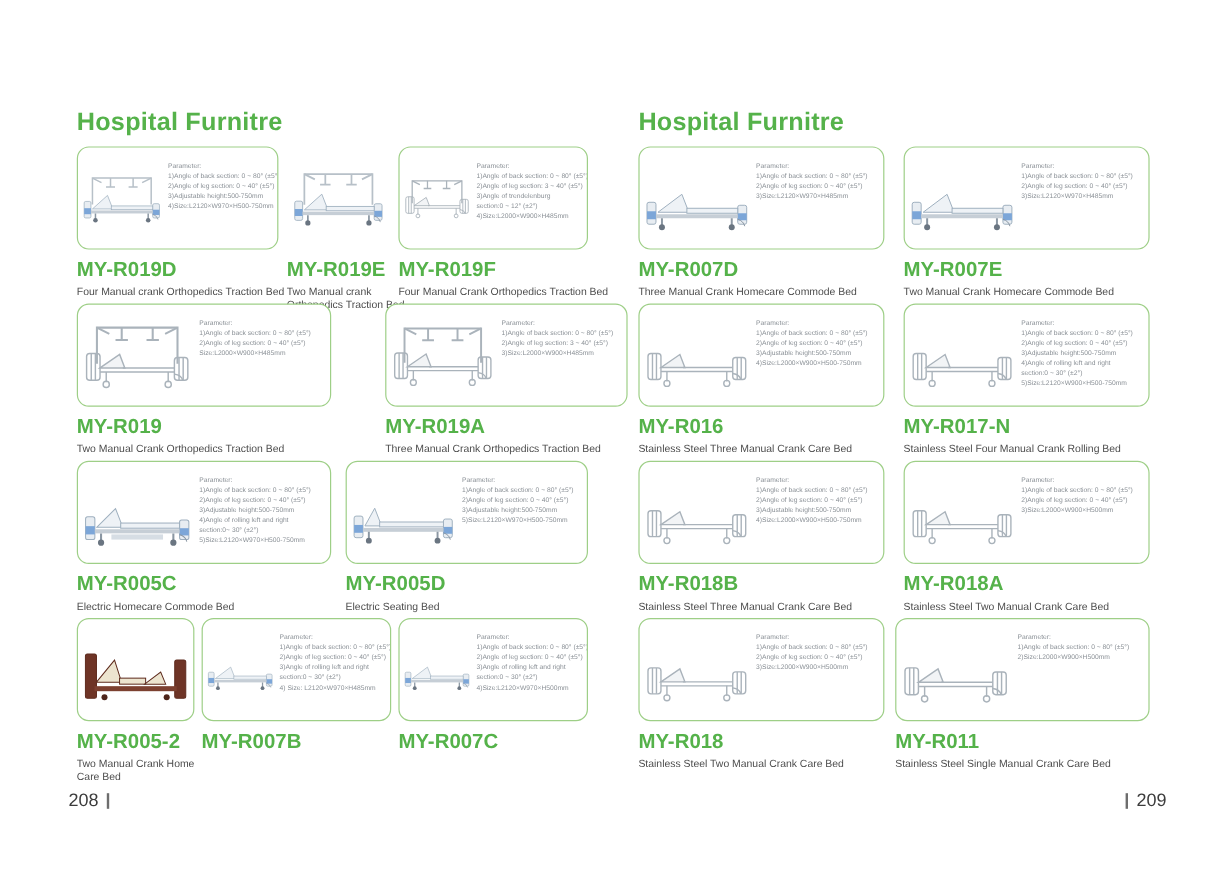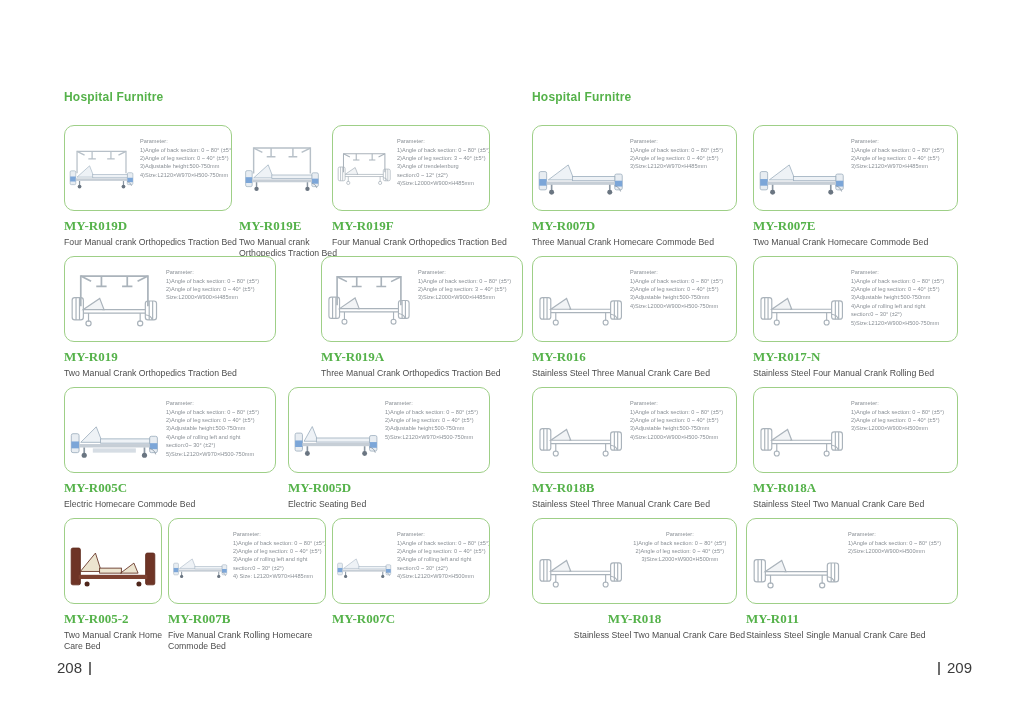--- a/index.html
+++ b/index.html
@@ -4,38 +4,38 @@
 <style>
   html,body{margin:0;padding:0;}
   body{
     width:1024px;height:724px;position:relative;background:#ffffff;
     font-family:"Liberation Sans", sans-serif;overflow:hidden;
   }
   .page{position:absolute;top:90px;width:426px;}
   #page-0{left:64px;}
   #page-1{left:532px;}
   .title{
-    margin:0 0 21px 0;font-size:12px;font-weight:bold;color:#55b24a;
+    margin:0 0 8px 0;font-size:21px;font-weight:bold;color:#55b24a;
     letter-spacing:0.2px;
   }
   .row{display:flex;justify-content:space-between;align-items:flex-start;height:131px;}
   .product{flex:0 0 auto;}
   .card{
     height:86px;border:1px solid #9ecf87;border-radius:10px;background:#fff;
     display:flex;box-sizing:border-box;overflow:hidden;
   }
   .card.borderless{border-color:transparent;}
   .bed-img{display:flex;align-items:center;justify-content:center;padding:3px 2px;box-sizing:border-box;}
   .bed-img svg{width:100%;max-height:78px;}
   .params-wrap{flex:1;overflow:hidden;padding:11px 0 0 2px;}
   .params{
     width:178px;transform:scale(0.56);transform-origin:0 0;
     font-size:10px;line-height:1.5;color:#8a9096;white-space:nowrap;
   }
-  .model{margin-top:7px;font-weight:bold;font-size:13px;color:#55b24a;font-family:Liberation Serif, serif;}
+  .model{margin-top:7px;font-weight:bold;font-size:17px;color:#55b24a;}
   .desc{margin-top:3px;font-size:8.7px;color:#4d4d4d;line-height:1.3;}
   .pageno{position:absolute;top:659px;font-size:15px;color:#3c3c3c;}
   .pageno.left{left:57px;}
   .pageno.right{left:938px;}
   .bar{display:inline-block;width:2px;height:13px;background:#6d6d6d;vertical-align:-2px;}
   .pageno.left .bar{margin-left:7px;}
   .pageno.right .bar{margin-right:7px;}
 </style>
 </head>
 <body>
@@ -343,21 +343,20 @@
                   <div class="pline">Parameter:</div>
                   <div class="pline">1)Angle of back section: 0 ~ 80° (±5°)</div>
                   <div class="pline">2)Angle of leg section: 0 ~ 40° (±5°)</div>
                   <div class="pline">3)Angle of rolling left and right</div>
                   <div class="pline">section:0 ~ 30° (±2°)</div>
                   <div class="pline">4)  Size: L2120×W970×H485mm</div>
                 </div>
               </div>
             </div>
             <div class="model">MY-R007B</div>
-            <div class="desc" style="width: 165px;">Five Manual Crank Rolling Homecare Commode  Bed</div>
           </div>
           <div class="product" style="width: 158px;">
             <div class="card">
               <div class="bed-img" style="width: 40%;">
                 <svg viewBox="0 0 110 68" xmlns="http://www.w3.org/2000/svg">
                   <g stroke="#9fb0bf" stroke-width="1">
                     <rect x="5" y="38" width="9" height="22" rx="2" fill="#e8edf2"></rect>
                     <rect x="5" y="47" width="9" height="8" fill="#7ca6d8" stroke="none"></rect>
                     <rect x="96" y="41" width="9" height="19" rx="2" fill="#e8edf2"></rect>
                     <rect x="96" y="49" width="9" height="7" fill="#7ca6d8" stroke="none"></rect>
@@ -582,21 +581,21 @@
                   <div class="pline">2)Angle of leg section: 0 ~ 40° (±5°)</div>
                   <div class="pline">3)Size:L2000×W900×H500mm</div>
                 </div>
               </div>
             </div>
             <div class="model">MY-R018A</div>
             <div class="desc" style="width: 255px;">Stainless Steel Two Manual Crank Care Bed</div>
           </div>
         </div>
         <div class="row">
-          <div class="product" style="width: 205px; text-align: center;">
+          <div class="product" style="width: 205px;">
             <div class="card">
               <div class="bed-img" style="width: 47%;">
                 <svg viewBox="0 0 110 68" xmlns="http://www.w3.org/2000/svg">
                   <g fill="none" stroke="#aab3bb" stroke-width="1.4">
                     <rect x="6" y="32" width="13" height="26" rx="3"></rect>
                     <path d="M10.5 32 v26 M14.5 32 v26"></path>
                     <rect x="91" y="36" width="13" height="22" rx="3"></rect>
                     <path d="M95.5 36 v22 M99.5 36 v22"></path>
                     <polygon points="19,46 38,33 43,46" fill="#f2f4f6"></polygon>
                     <path d="M41 46 h50"></path>

